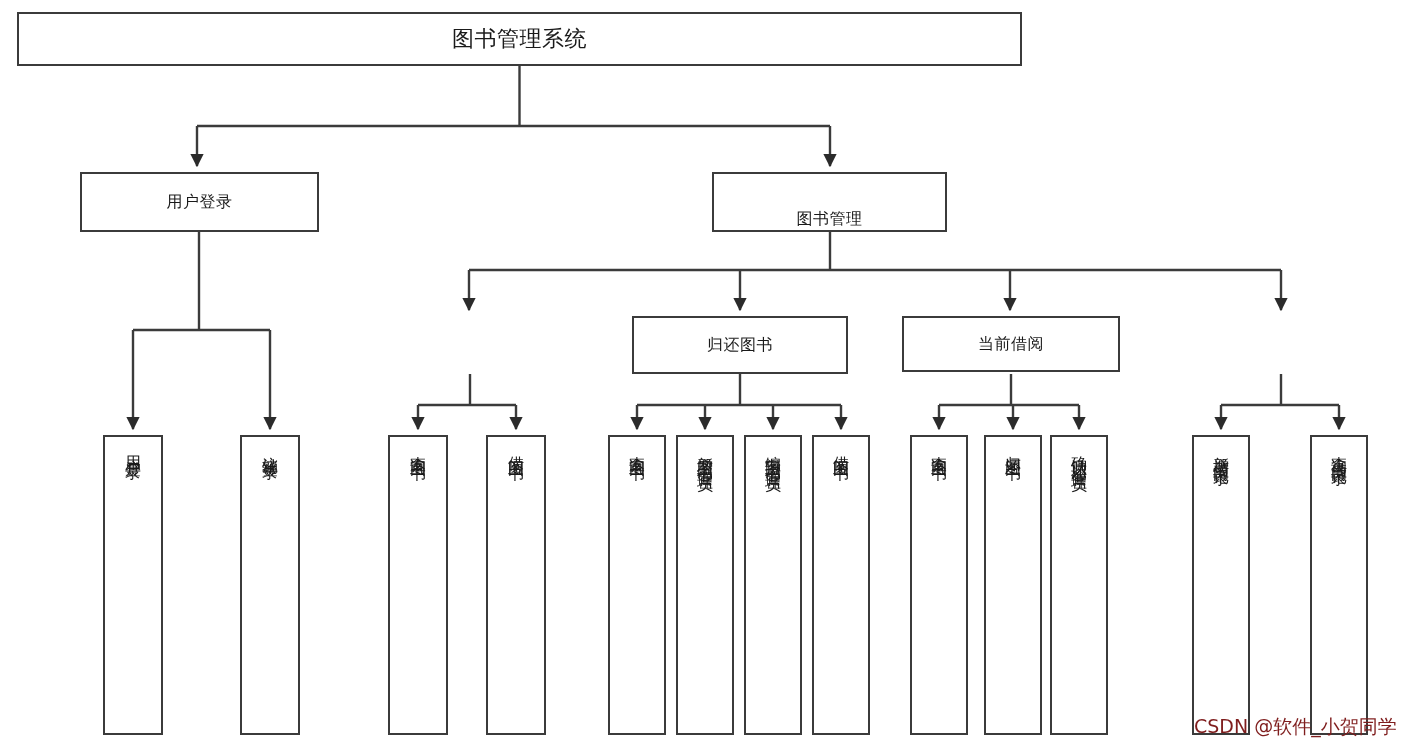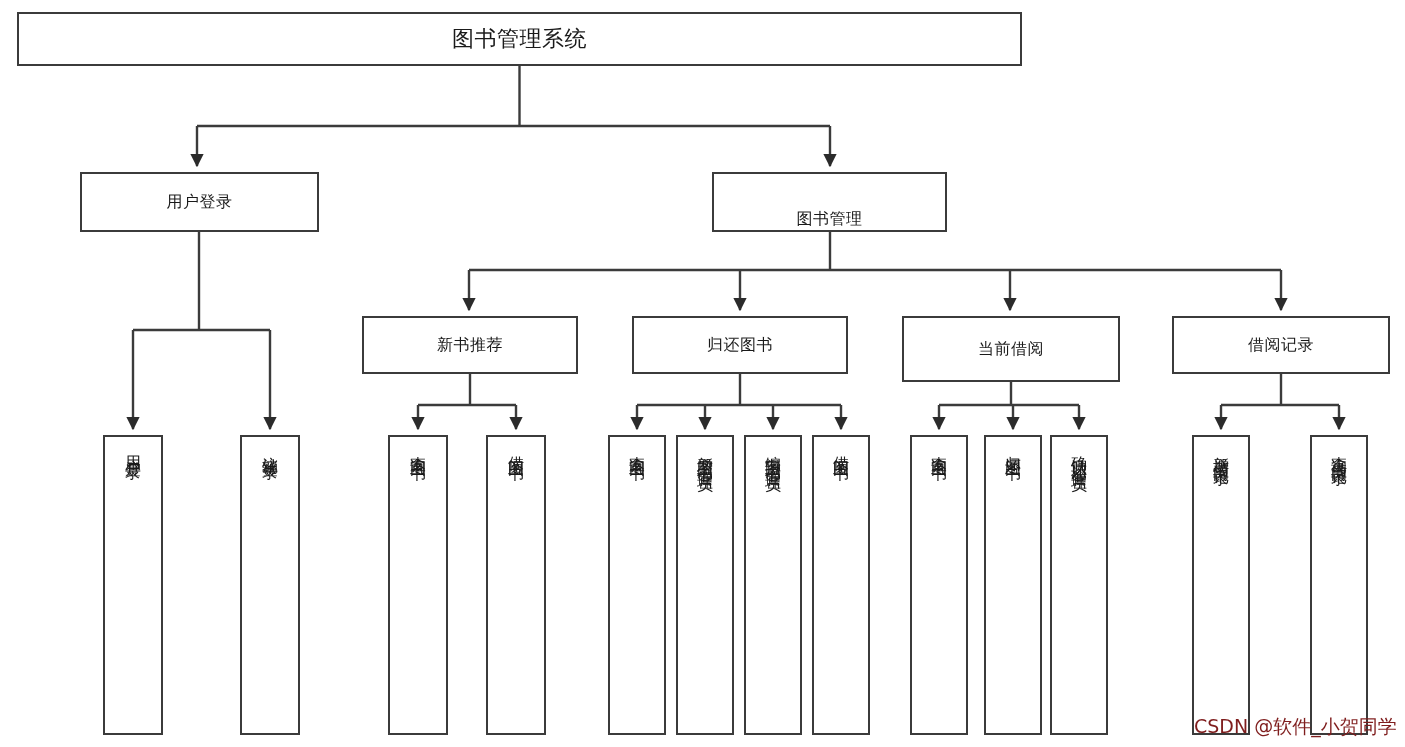--- a/index.html
+++ b/index.html
@@ -130,31 +130,25 @@
     <span class="label" style="color: rgb(26, 26, 26);">图书管理系统</span>
   </div>
 
   <div class="node" style="left: 80px; top: 172px; width: 239px; height: 60px; border-color: rgb(59, 59, 59);">
     <span class="label" style="color: rgb(26, 26, 26);">用户登录</span>
   </div>
   <div class="node" style="left: 712px; top: 172px; width: 235px; height: 60px; border-color: rgb(59, 59, 59);">
     <span class="label" style="color: rgb(26, 26, 26); margin-top: 33px;">图书管理</span>
   </div>
 
-  <div class="node" style="left: 362px; top: 316px; width: 216px; height: 58px; border-color: rgb(59, 59, 59);">
-    <span class="label" style="color: rgb(26, 26, 26);">新书推荐</span>
-  </div>
   <div class="node" style="left: 632px; top: 316px; width: 216px; height: 58px; border-color: rgb(59, 59, 59);">
     <span class="label" style="color: rgb(26, 26, 26);">归还图书</span>
   </div>
-  <div class="node" style="left: 902px; top: 316px; width: 218px; height: 66px; border-color: rgb(59, 59, 59);">
+  <div class="node" style="left: 902px; top: 316px; width: 218px; height: 56px; border-color: rgb(59, 59, 59);">
     <span class="label" style="color: rgb(26, 26, 26);">当前借阅</span>
-  </div>
-  <div class="node" style="left: 1172px; top: 316px; width: 218px; height: 58px; border-color: rgb(59, 59, 59);">
-    <span class="label" style="color: rgb(26, 26, 26);">借阅记录</span>
   </div>
 
   <div class="node vertical" style="left: 103px; top: 435px; width: 60px; height: 300px; border-color: rgb(59, 59, 59);">
     <span class="label" style="color: rgb(26, 26, 26);">用户登录</span>
   </div>
   <div class="node vertical" style="left: 240px; top: 435px; width: 60px; height: 300px; border-color: rgb(59, 59, 59);">
     <span class="label" style="color: rgb(26, 26, 26);">注销登录</span>
   </div>
 
   <div class="node vertical" style="left: 388px; top: 435px; width: 60px; height: 300px; border-color: rgb(59, 59, 59);">

